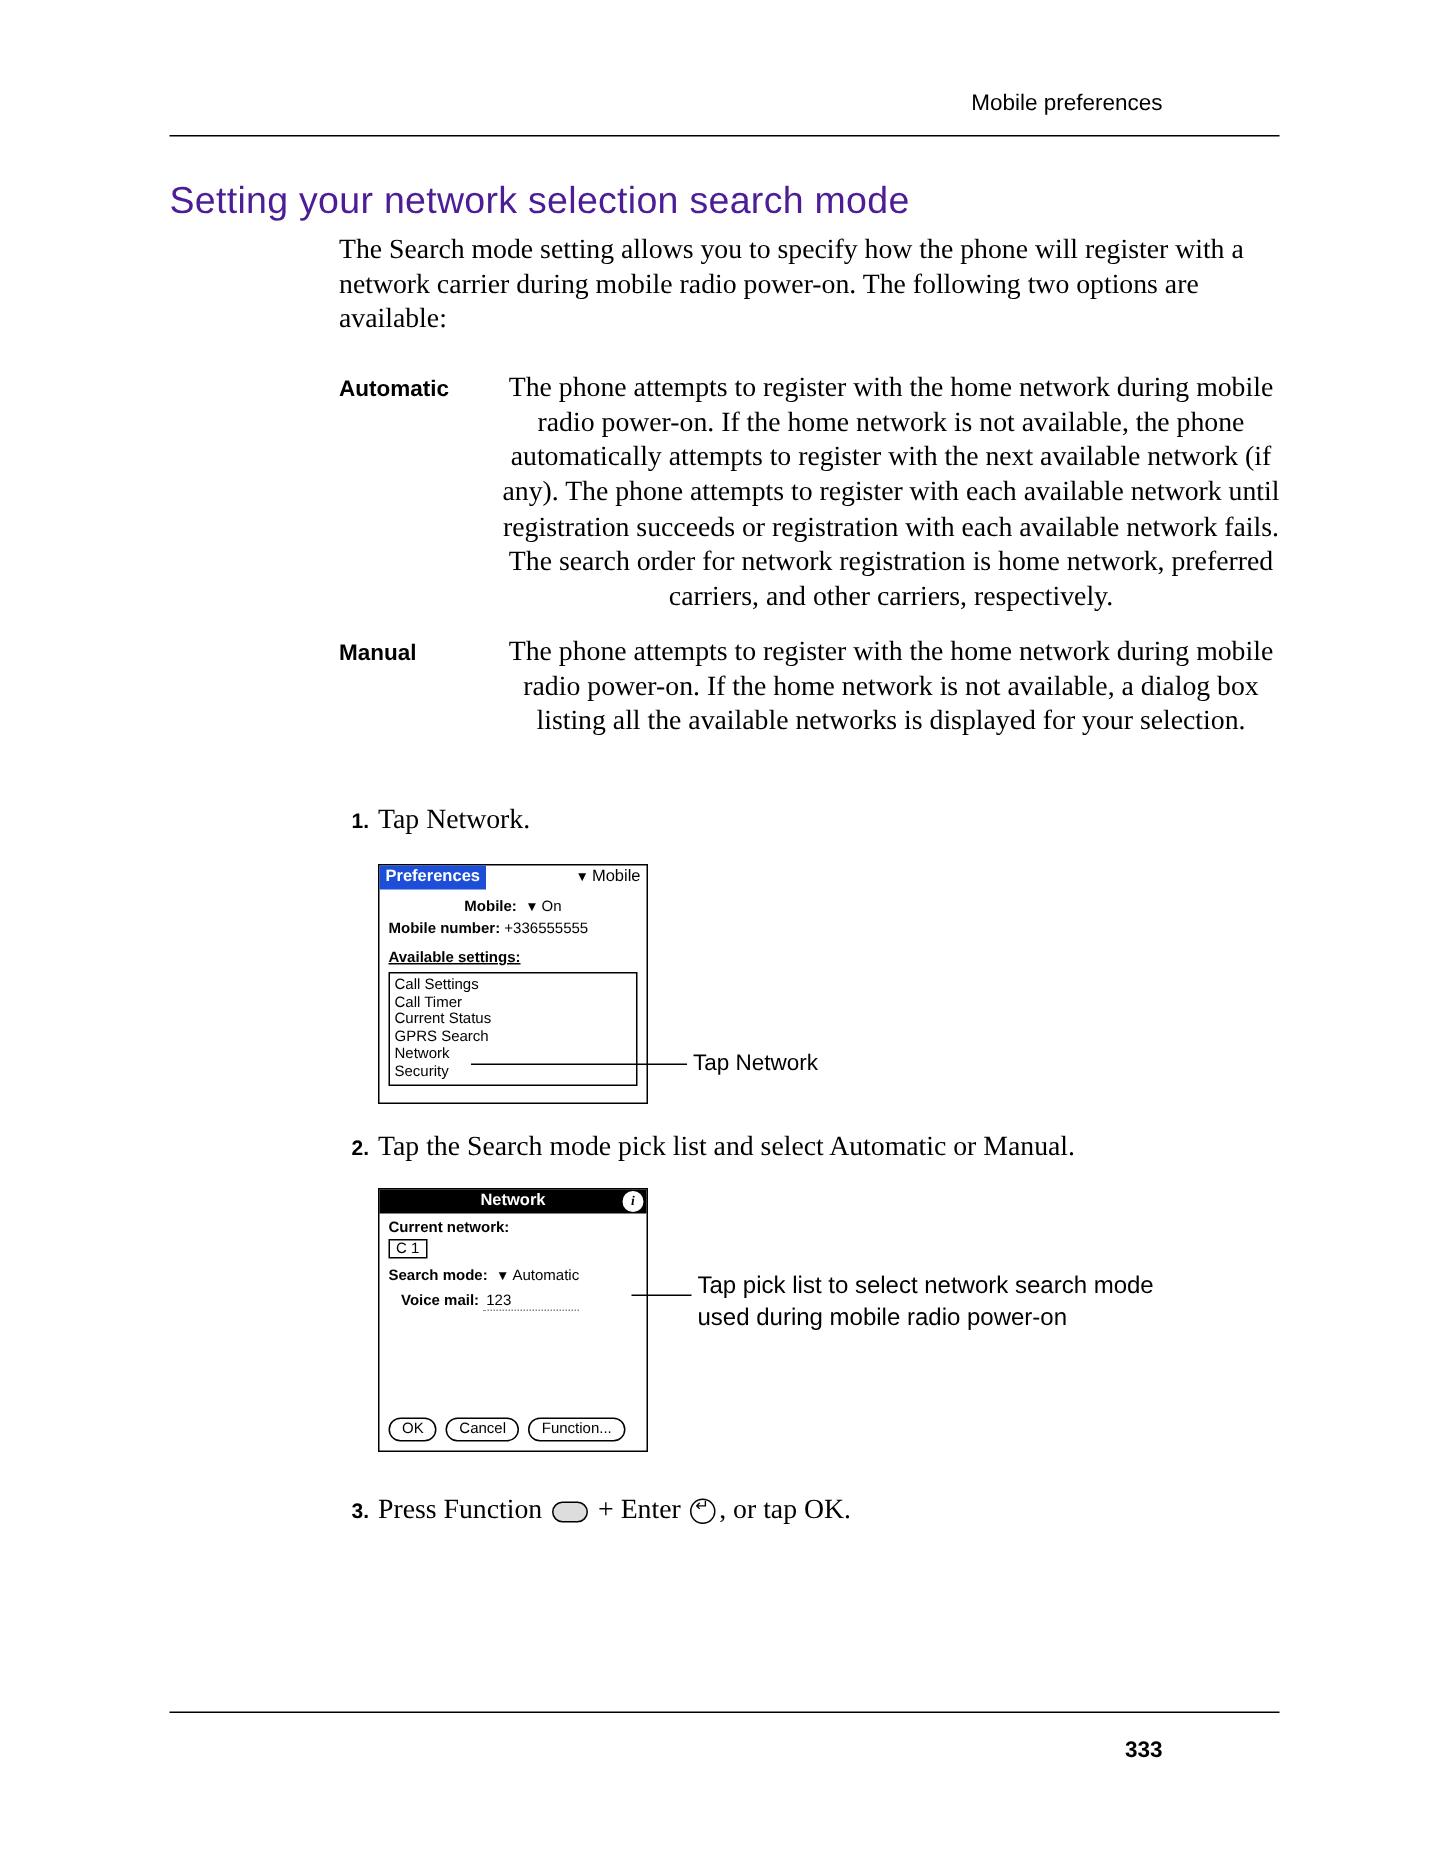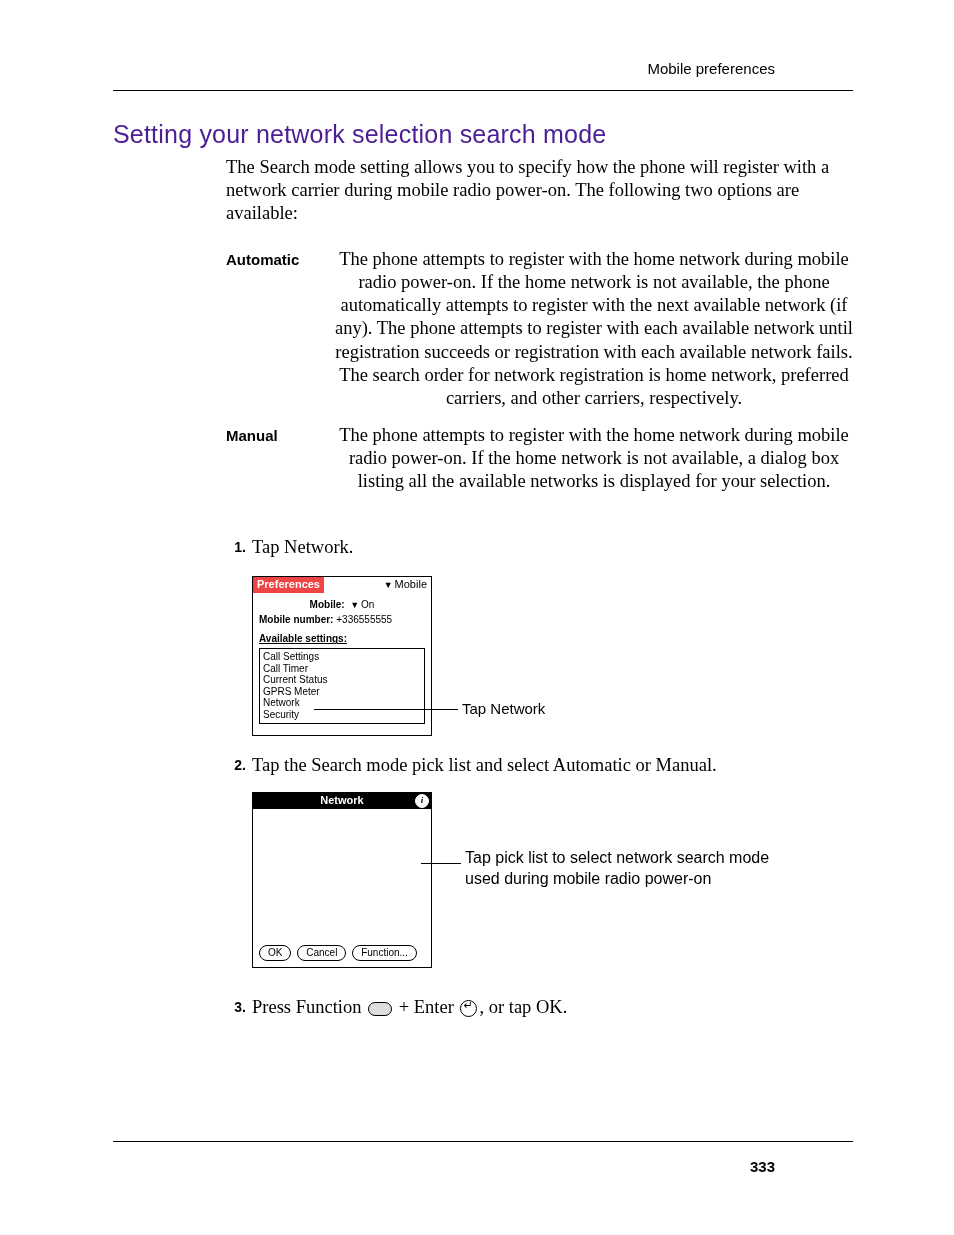--- a/index.html
+++ b/index.html
@@ -115,21 +115,21 @@
     border:1px solid #000;
     background:#fff;
     font-family:Verdana,Geneva,sans-serif;
     font-size:10px;
   }
   .shot1 .titlebar {
     display:flex;
     height:16px;
   }
   .shot1 .titlebar .tl {
-    background:#ef4444;
+    background:#1d4ed8;
     color:#fff;
     font-weight:700;
     padding:1px 4px 0 4px;
     font-size:11px;
   }
   .shot1 .titlebar .tr {
     margin-left:auto;
     padding:1px 4px 0 0;
     font-size:11px;
   }
@@ -333,39 +333,51 @@
       <span class="bold">Mobile number:</span>
       <span>+336555555</span>
     </div>
     <div class="row" style="padding-top:6px;">
       <span class="bold" style="text-decoration:underline;">Available settings:</span>
     </div>
     <div class="list">
       <div>Call Settings</div>
       <div>Call Timer</div>
       <div>Current Status</div>
-      <div>GPRS Meter</div>
+      <div>GPRS Search</div>
       <div>Network</div>
       <div>Security</div>
     </div>
   </div>
   <div class="callout1line"></div>
   <div class="callout1">Tap Network</div>
 
   <div class="steps step2">
     <div class="step-row">
       <div class="step-num">2.</div>
       <div class="step-text">Tap the Search mode pick list and select Automatic or Manual.</div>
     </div>
   </div>
 
   <div class="shot2">
     <div class="titlebar2">
       <span>Network</span>
       <span class="info-icon">i</span>
+    </div>
+    <div class="body">
+      <div class="bold">Current network:</div>
+      <div class="cnbox">C 1</div>
+      <div class="srow">
+        <span class="bold">Search mode:</span>
+        &nbsp;<span class="tri">▼</span><span>Automatic</span>
+      </div>
+      <div class="srow">
+        &nbsp;&nbsp;&nbsp;<span class="bold">Voice mail:</span>
+        <span class="dotted">123</span>
+      </div>
     </div>
     <div class="btnrow">
       <span class="pbtn">OK</span>
       <span class="pbtn">Cancel</span>
       <span class="pbtn">Function...</span>
     </div>
   </div>
   <div class="callout2line"></div>
   <div class="callout2">Tap pick list to select network search mode used during mobile radio power-on</div>
 

